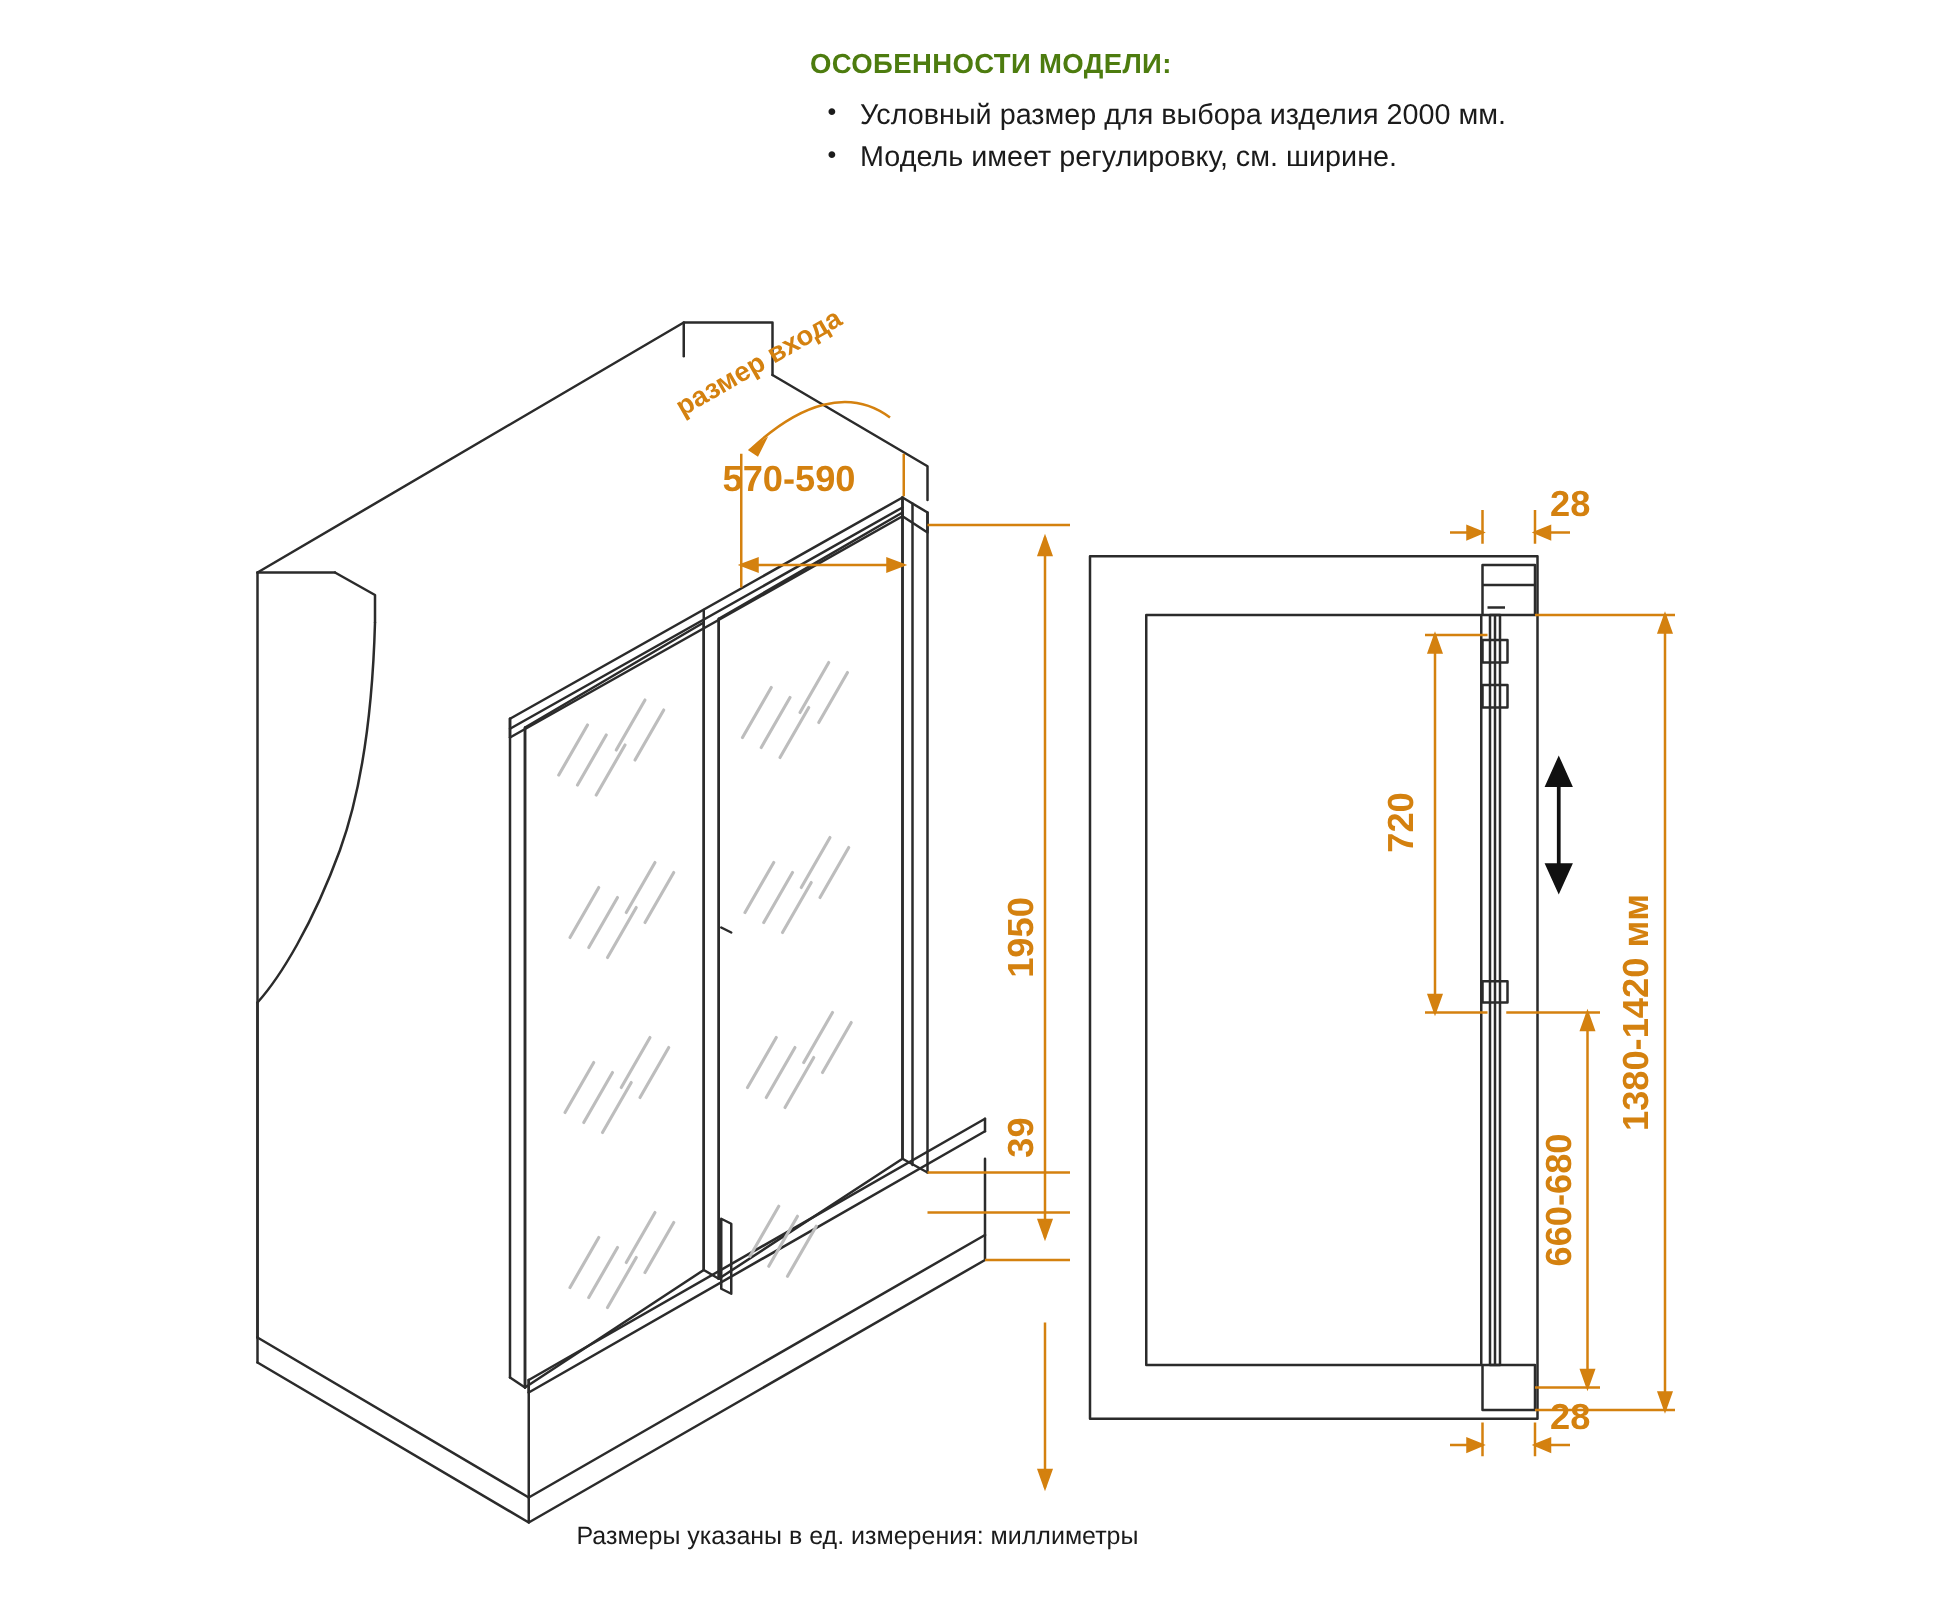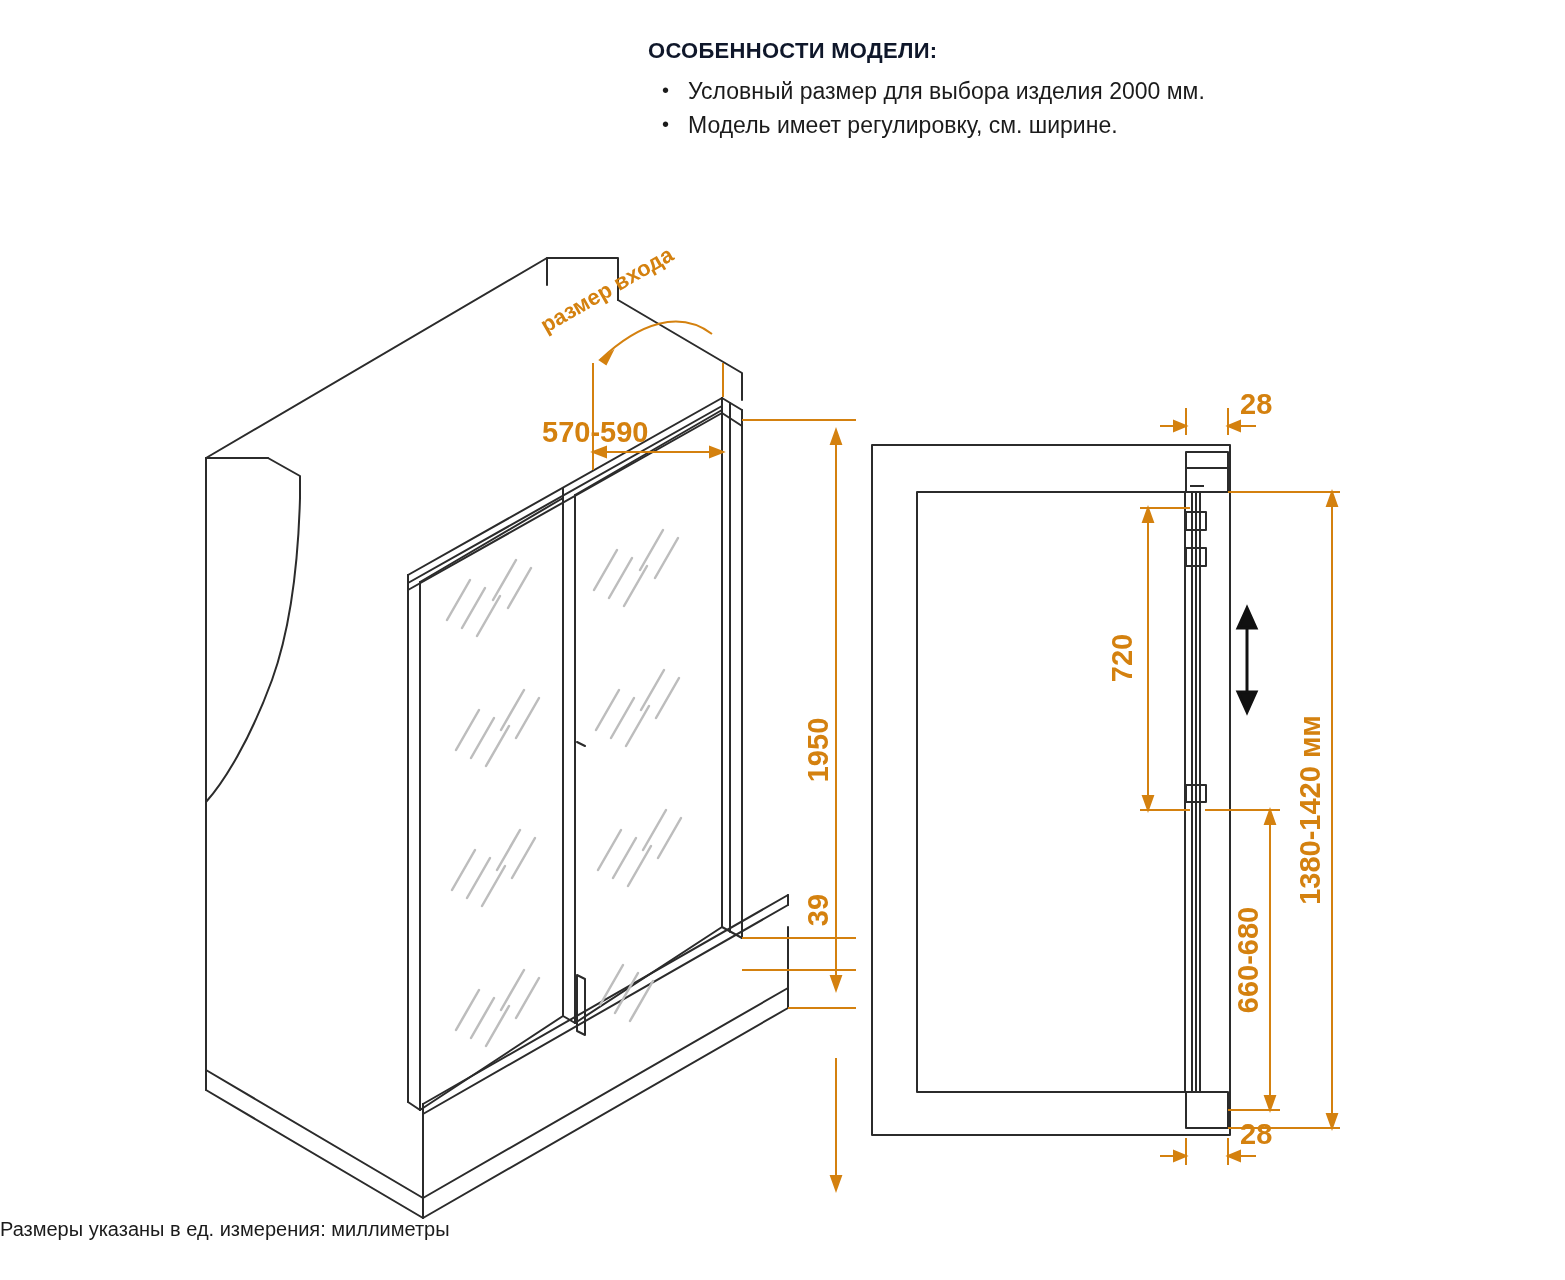--- a/index.html
+++ b/index.html
@@ -18,21 +18,21 @@
     overflow: hidden;
   }
   
   #features {
     position: absolute;
     left: 648px;
     top: 38px;
     width: 760px;
   }
   #features .heading {
-    color: #0f172a;
+    color: #4d7c0f;
     font-weight: bold;
     font-size: 22px;
     letter-spacing: 0.3px;
     margin: 0 0 12px 0;
   }
   #features ul {
     margin: 0;
     padding-left: 40px;
     list-style: none;
   }
@@ -50,20 +50,21 @@
     top: -1px;
     font-size: 20px;
     color: #1b1b1b;
   }
   
   #footnote {
     position: absolute;
     left: 0;
     top: 1218px;
     width: 1372px;
+    text-align: center;
     font-size: 20px;
     color: #1b1b1b;
   }
   
   #drawing {
     position: absolute;
     left: 0;
     top: 230px;
     width: 1565px;
     height: 990px;
@@ -283,21 +284,21 @@
         <path d="M1228,262 L1340,262" fill="none"></path>
         <path d="M1228,898 L1340,898" fill="none"></path>
         <path d="M1332,262 L1332,898" fill="none"></path>
         <polygon points="1332,262 1327,276 1337,276"></polygon>
         <polygon points="1332,898 1327,884 1337,884"></polygon>
       </g>
     </svg>
 
     
     <div class="dim-label" style="left:536px; top:86px; transform: rotate(-30deg); transform-origin: left top; font-size:22px;">размер входа</div>
-    <div class="dim-label" style="left:542px; top:138px; font-size:29px;margin-top:48px;">570-590</div>
+    <div class="dim-label" style="left:578px; top:138px; font-size:29px;">570-590</div>
 
     <div class="dim-label vert" style="left:818px; top:520px; transform: rotate(-90deg) translate(-50%,-50%); font-size:29px;">1950</div>
 
     <div class="dim-label vert" style="left:818px; top:680px; transform: rotate(-90deg) translate(-50%,-50%); font-size:29px;">39</div>
 
     
     <div class="dim-label" style="left:1240px; top:158px; font-size:29px;">28</div>
     <div class="dim-label" style="left:1240px; top:888px; font-size:29px;">28</div>
 
     <div class="dim-label vert" style="left:1122px; top:428px; transform: rotate(-90deg) translate(-50%,-50%); font-size:29px;">720</div>

